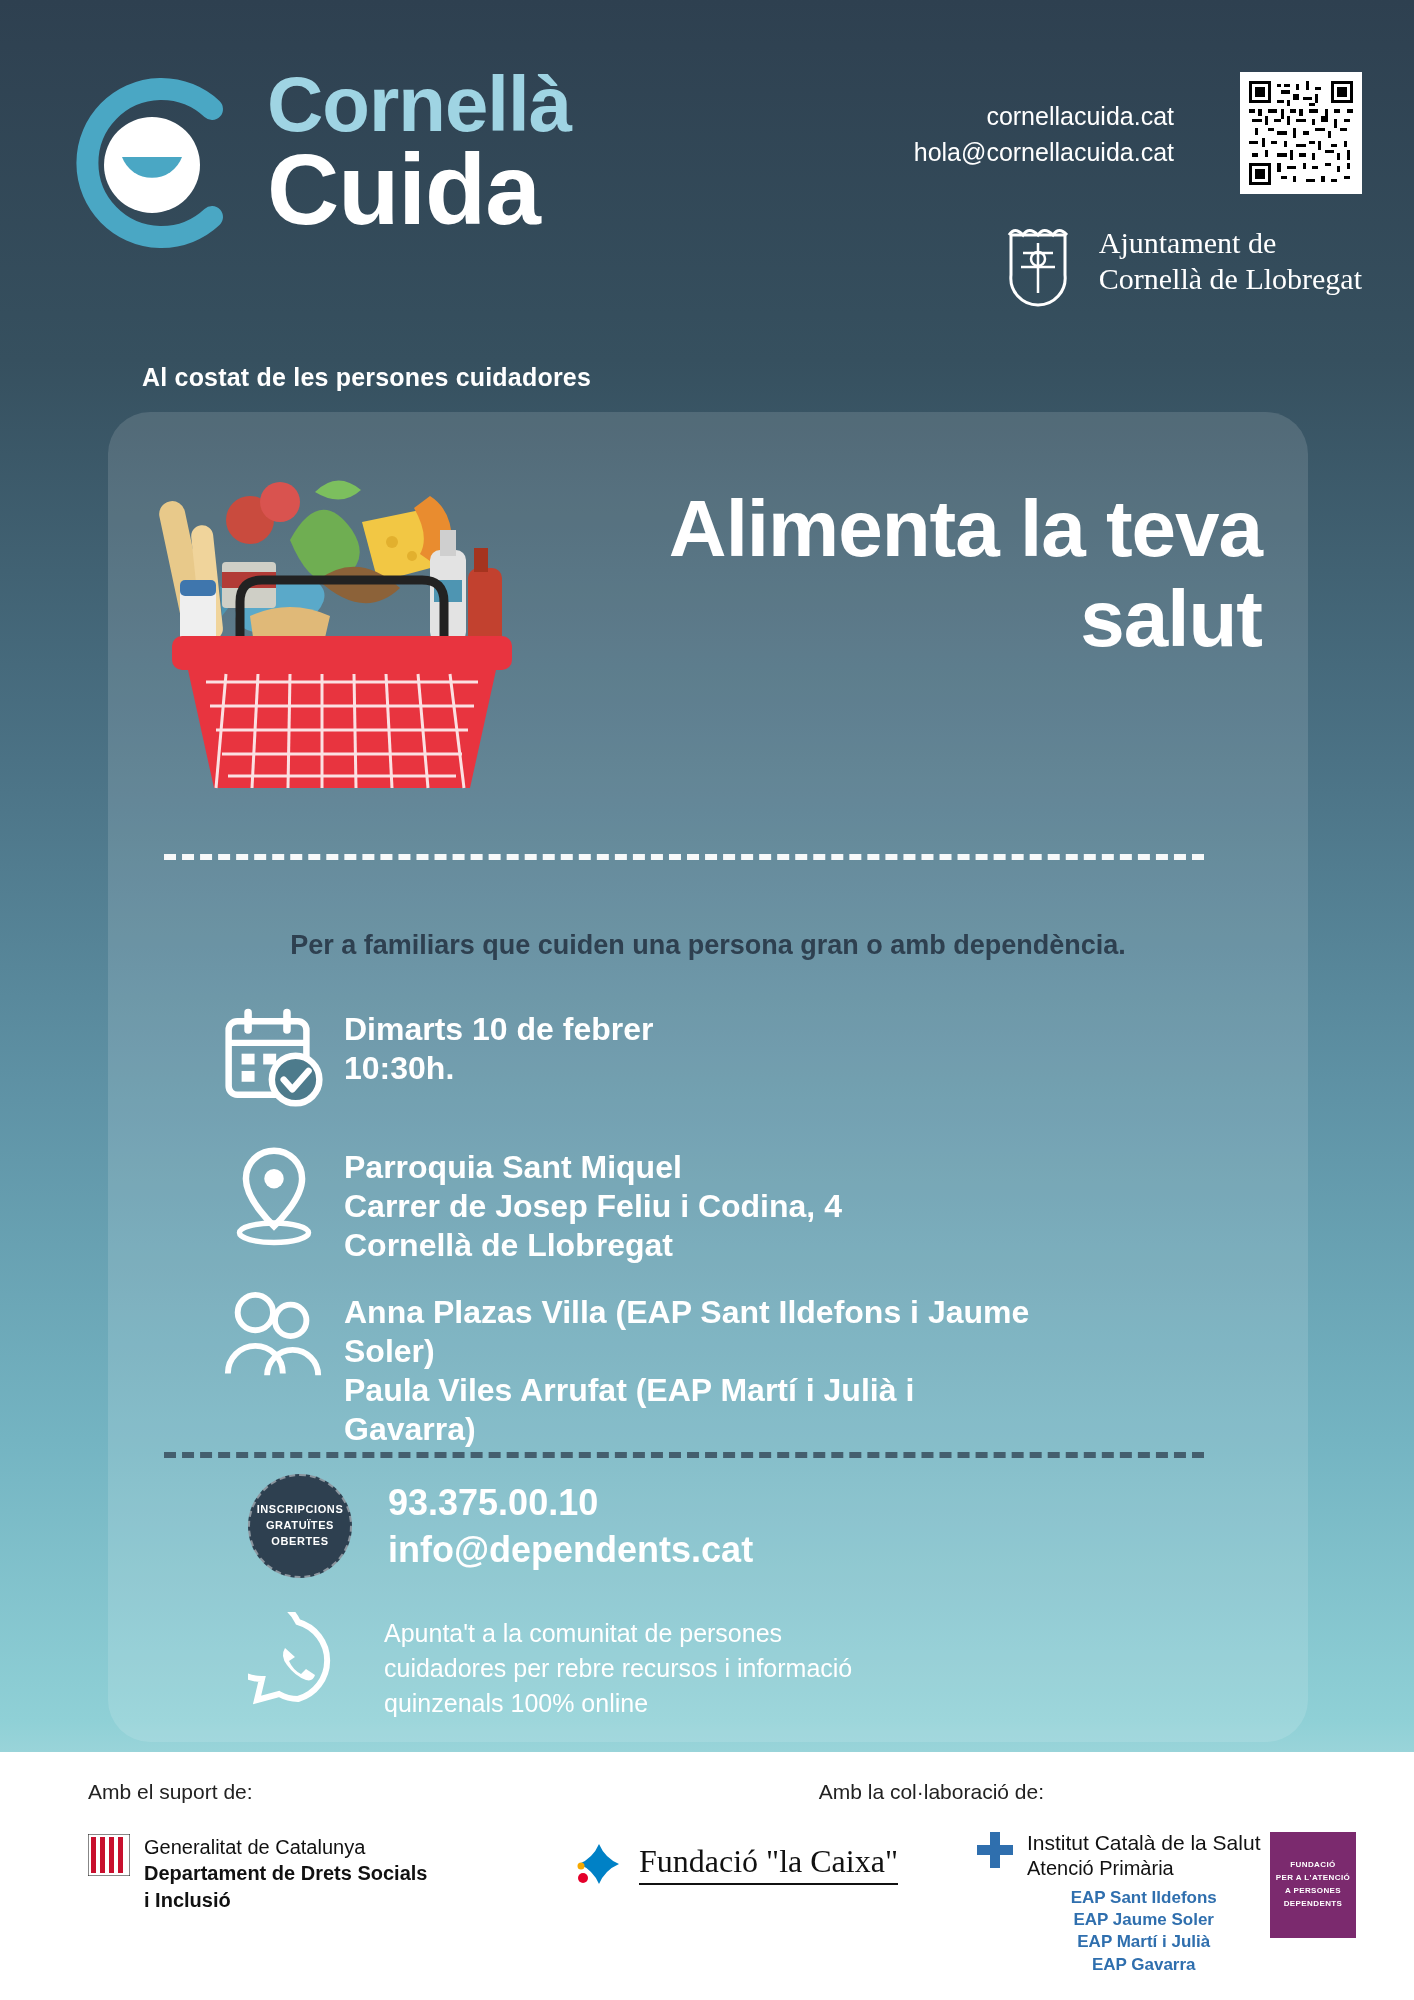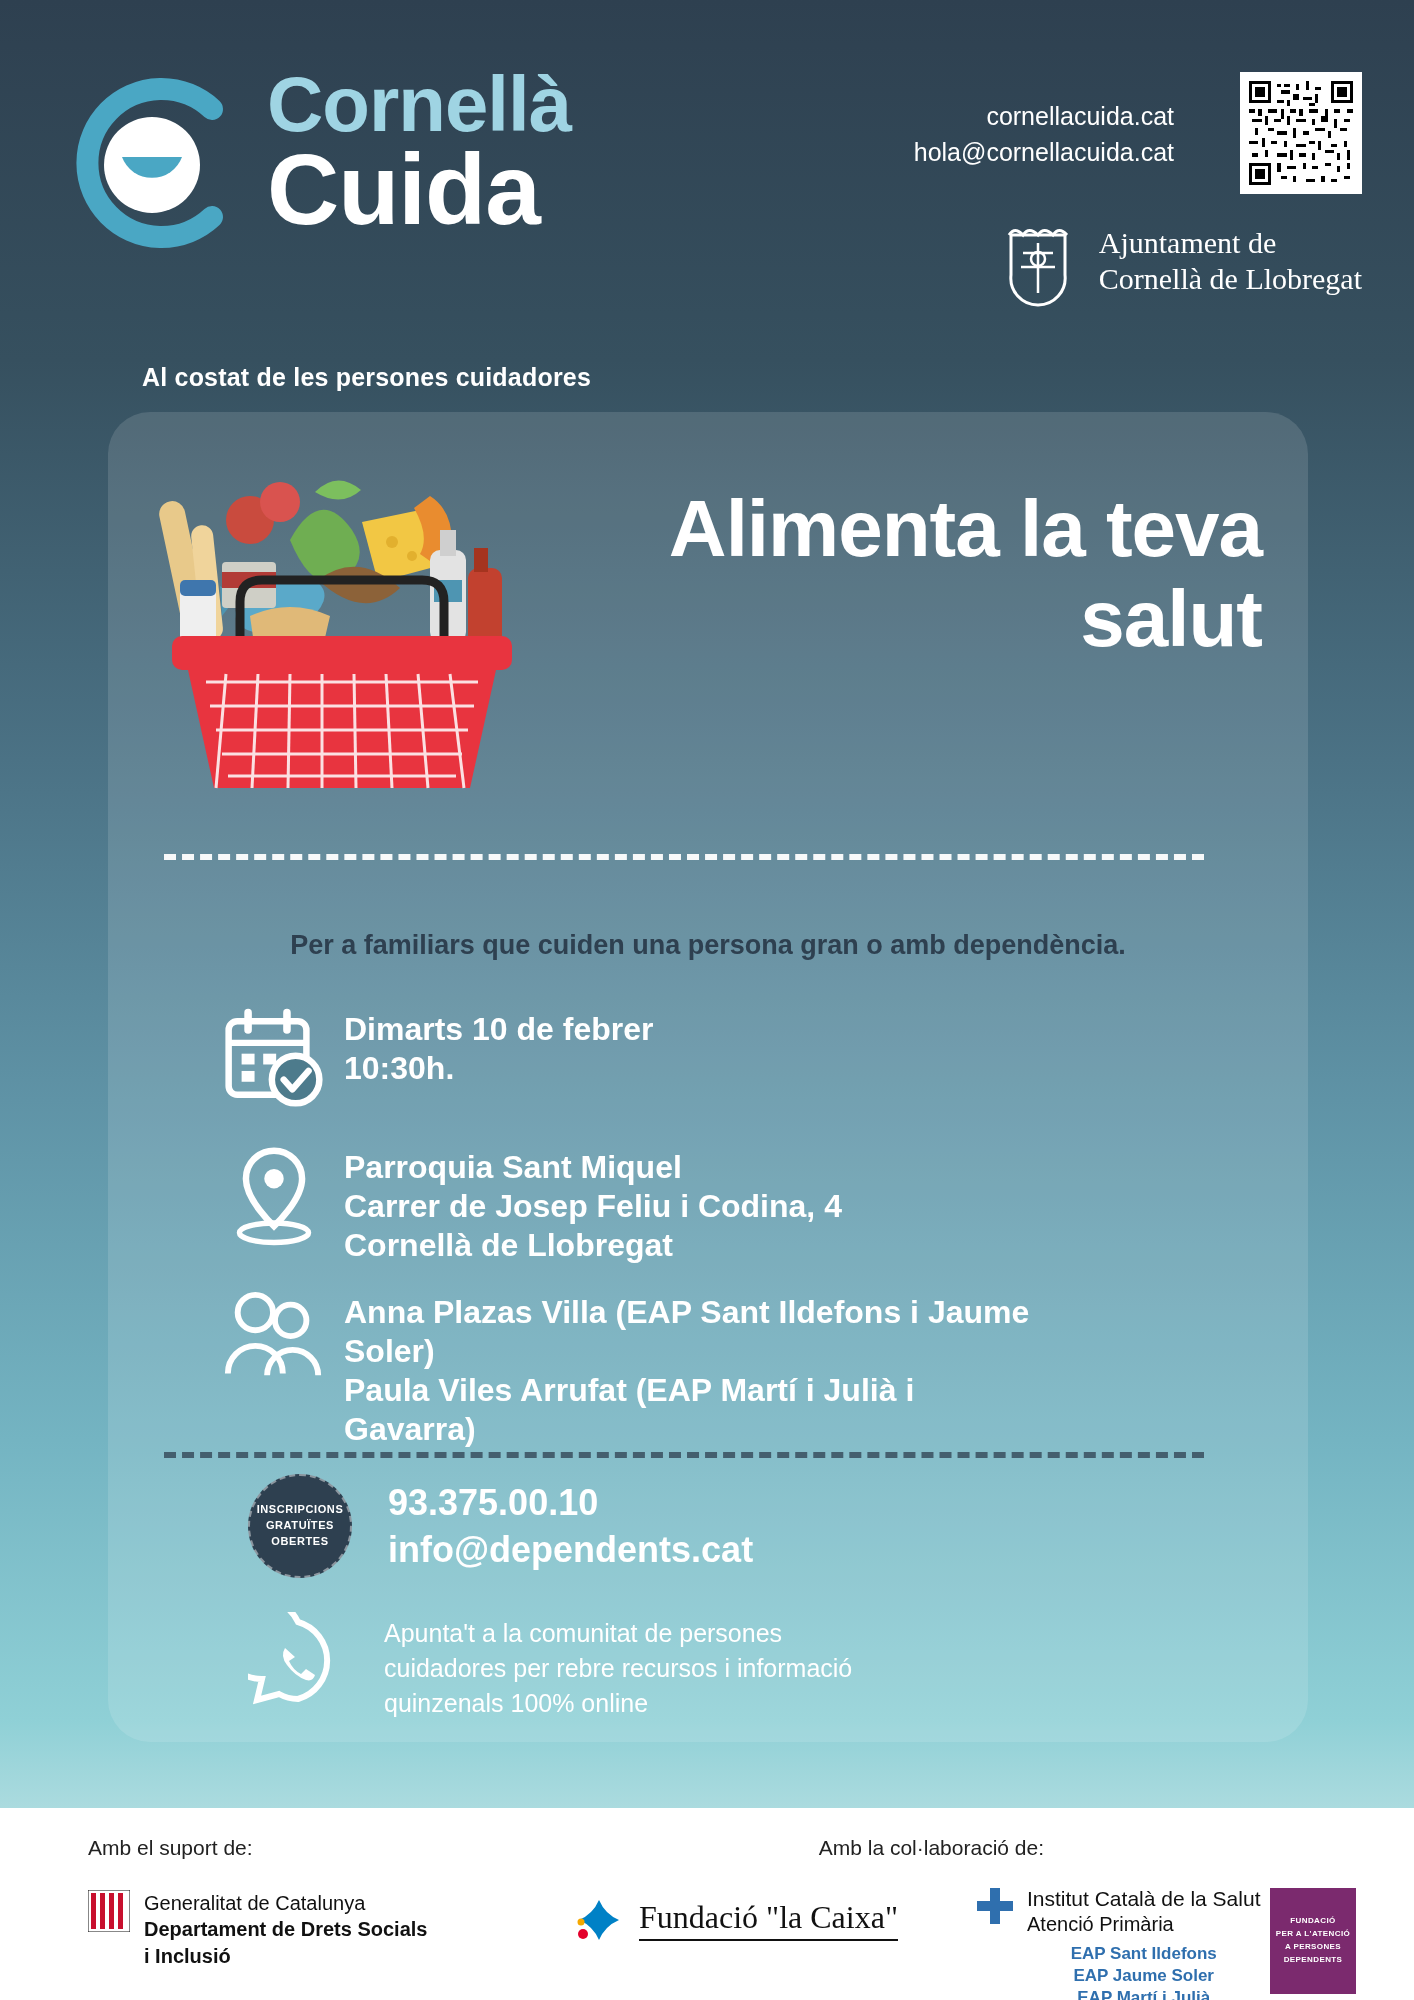--- a/index.html
+++ b/index.html
@@ -210,21 +210,21 @@
     font-size: 25px;
     line-height: 1.4;
     padding-top: 4px;
     max-width: 520px;
   }
 
   
   .footer {
     position: absolute;
     left: 0; right: 0; bottom: 0;
-    height: 192px;
+    height: 248px;
     background: #ffffff;
   }
   .footer-label {
     position: absolute;
     font-size: 21px;
     color: #222;
   }
   .lbl-support { left: 88px; top: 28px; }
   .lbl-collab { right: 370px; top: 28px; }
 

